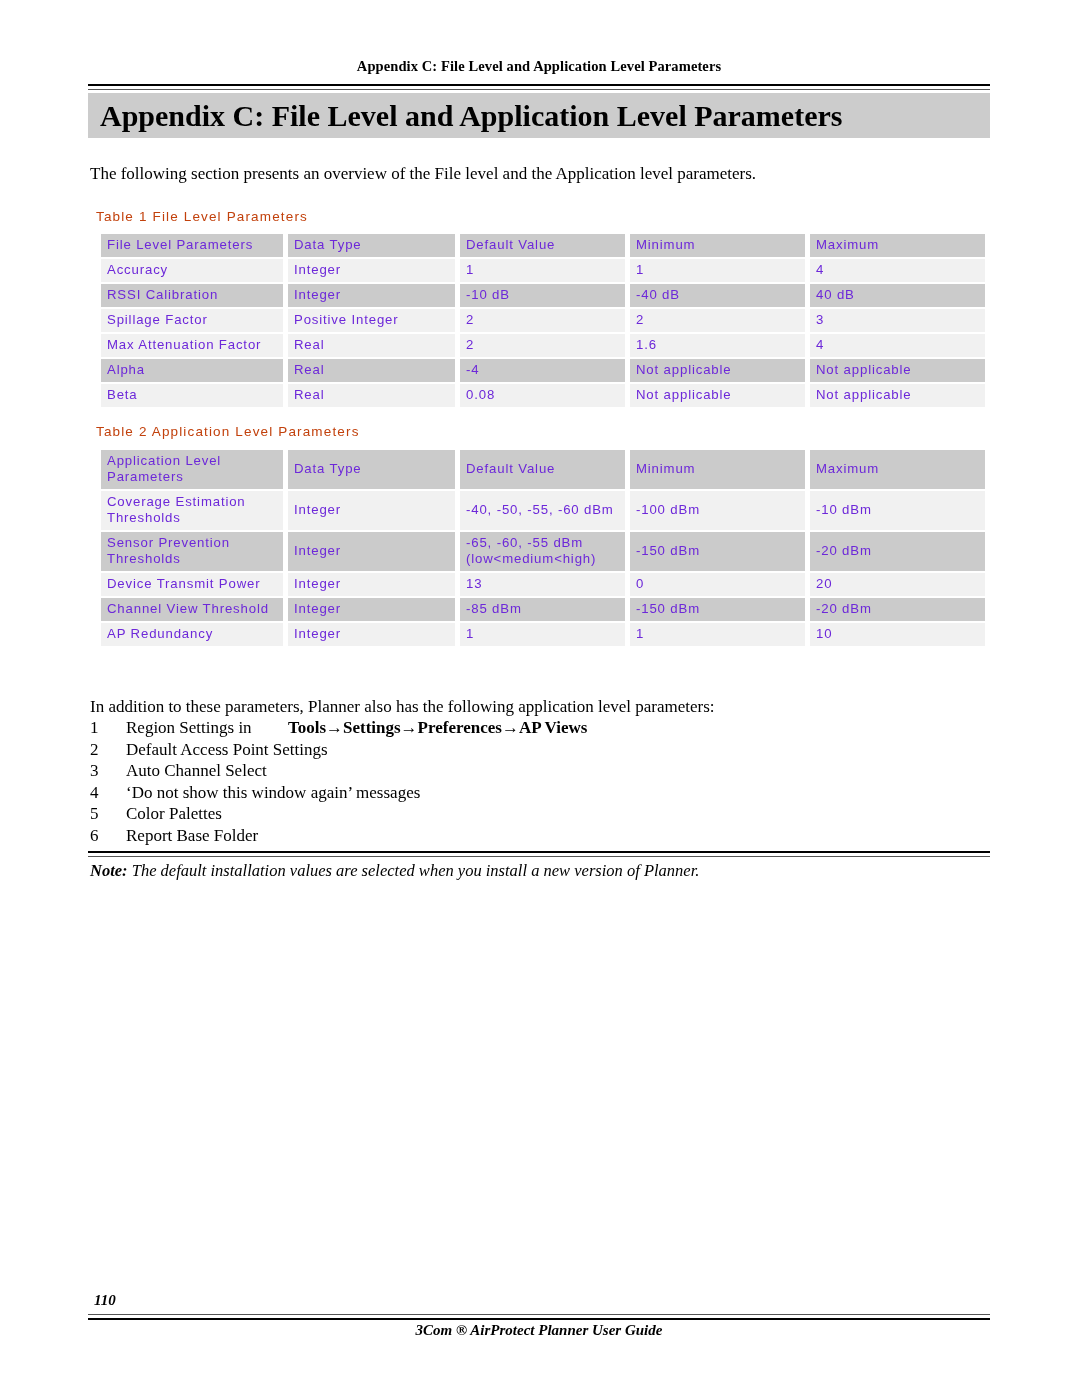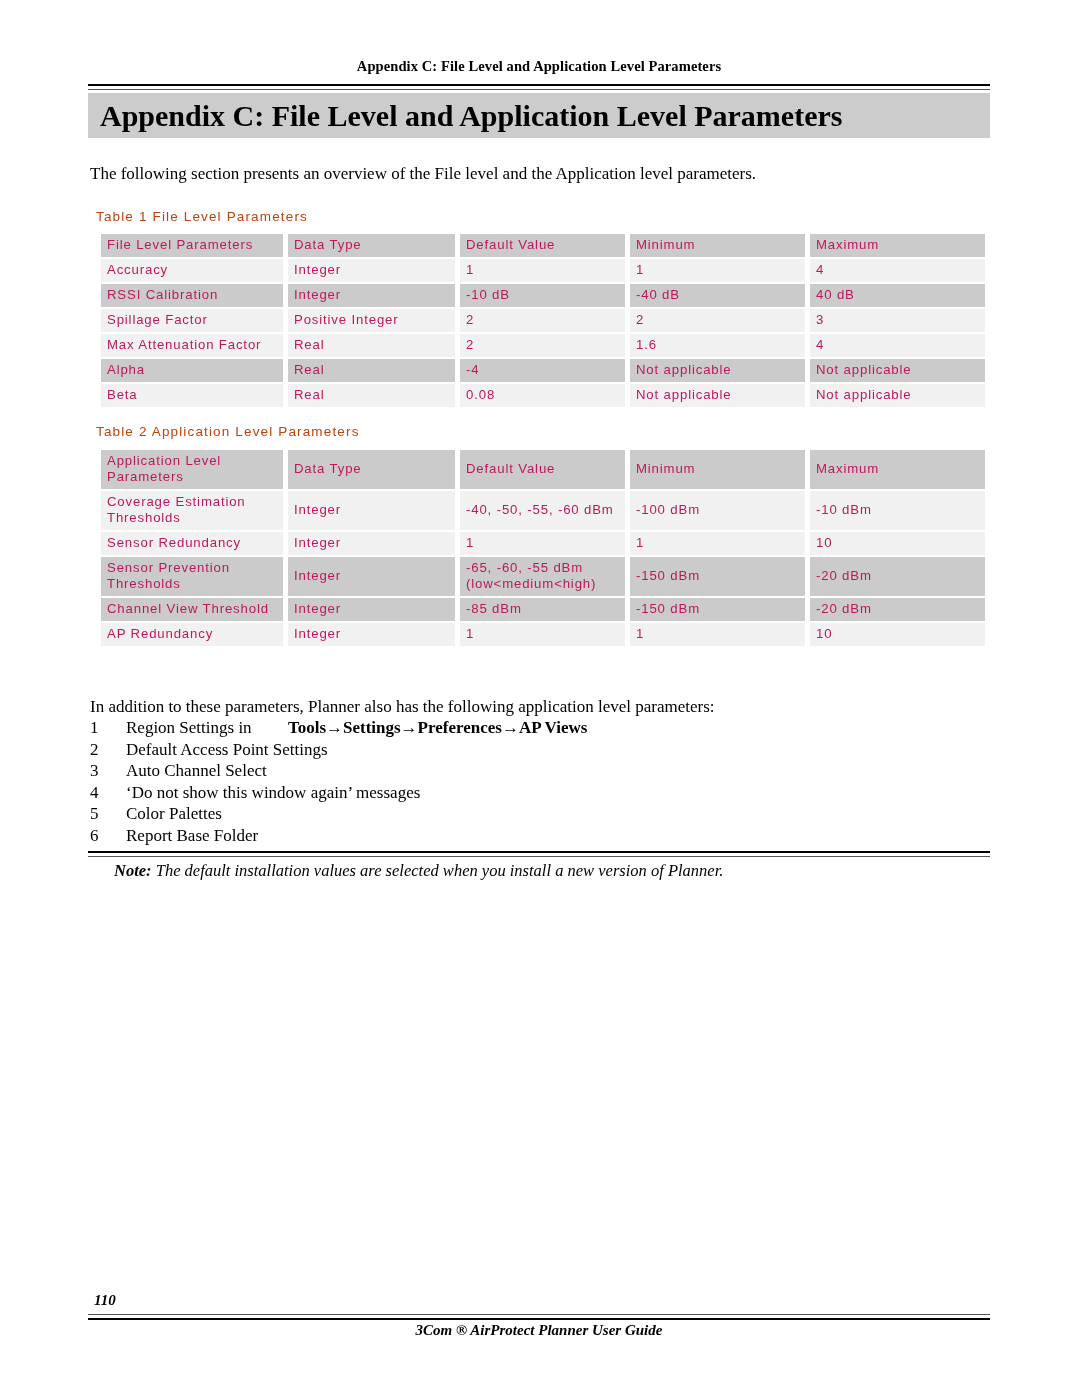--- a/index.html
+++ b/index.html
@@ -91,21 +91,21 @@
 
   
   .ptable {
     position: absolute;
     left: 96px;
     width: 889px;
     border-collapse: separate;
     border-spacing: 5px 2px;
     font-family: "Liberation Sans", sans-serif;
     font-size: 13.2px;
-    color: #be185d;
+    color: #6d28d9;
     table-layout: fixed;
   }
   #table-1 { top: 232px; }
   #table-2 { top: 448px; }
 
   .ptable td, .ptable th {
     padding: 3px 6px 4px 6px;
     text-align: left;
     vertical-align: middle;
     font-weight: normal;
@@ -178,21 +178,21 @@
   }
   .note {
     position: absolute;
     left: 90px;
     top: 860px;
     width: 900px;
     font-size: 16.5px;
     font-style: italic;
     line-height: 21px;
   }
-  .note b { font-style: italic; font-weight: bold; margin-left: 24px; }
+  .note b { font-style: italic; font-weight: bold; }
 
   
   .page-number {
     position: absolute;
     left: 94px;
     top: 1292px;
     font-size: 15px;
     font-weight: bold;
     font-style: italic;
   }
@@ -315,48 +315,48 @@
       </tr>
     </thead>
     <tbody>
       <tr class="plain">
         <td class="two-line">Coverage Estimation Thresholds</td>
         <td>Integer</td>
         <td class="two-line">-40, -50, -55, -60 dBm</td>
         <td>-100 dBm</td>
         <td>-10 dBm</td>
       </tr>
-      <tr class="plain">
-        <td>Sensor Redundancy</td>
+      <tr class="shade">
+        <td class="two-line">Sensor Prevention Thresholds</td>
+        <td>Integer</td>
+        <td class="two-line">-65, -60, -55 dBm (low&lt;medium&lt;high)</td>
+        <td>-150 dBm</td>
+        <td>-20 dBm</td>
+      </tr>
+      <tr class="plain">
+        <td>Device Transmit Power</td>
+        <td>Integer</td>
+        <td>13</td>
+        <td>0</td>
+        <td>20</td>
+      </tr>
+      <tr class="shade">
+        <td>Channel View Threshold</td>
+        <td>Integer</td>
+        <td>-85 dBm</td>
+        <td>-150 dBm</td>
+        <td>-20 dBm</td>
+      </tr>
+      <tr class="plain">
+        <td>AP Redundancy</td>
         <td>Integer</td>
         <td>1</td>
         <td>1</td>
         <td>10</td>
       </tr>
-      <tr class="shade">
-        <td class="two-line">Sensor Prevention Thresholds</td>
-        <td>Integer</td>
-        <td class="two-line">-65, -60, -55 dBm (low&lt;medium&lt;high)</td>
-        <td>-150 dBm</td>
-        <td>-20 dBm</td>
-      </tr>
-      <tr class="shade">
-        <td>Channel View Threshold</td>
-        <td>Integer</td>
-        <td>-85 dBm</td>
-        <td>-150 dBm</td>
-        <td>-20 dBm</td>
-      </tr>
-      <tr class="plain">
-        <td>AP Redundancy</td>
-        <td>Integer</td>
-        <td>1</td>
-        <td>1</td>
-        <td>10</td>
-      </tr>
     </tbody>
   </table>
 
   <div class="list-intro">In addition to these parameters, Planner also has the following application level parameters:</div>
 
   <div class="num-list">
     <div class="num-item">
       <span class="num">1</span>
       <span class="txt"><span>Region Settings in </span><b>Tools→Settings→Preferences→AP Views</b></span>
     </div>

